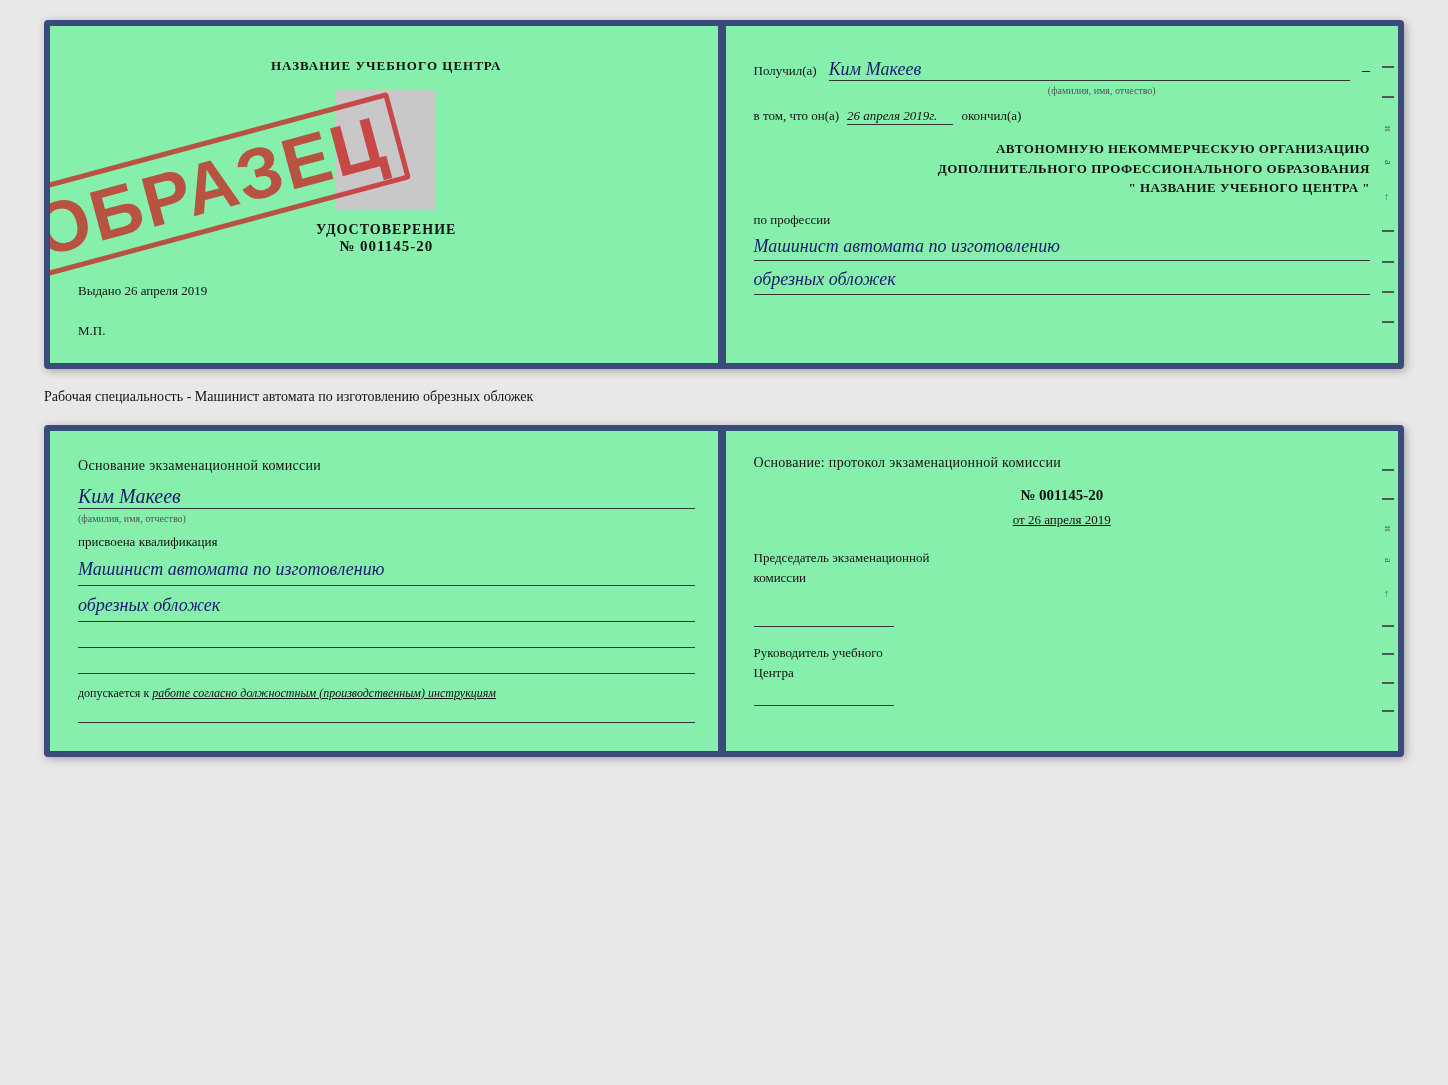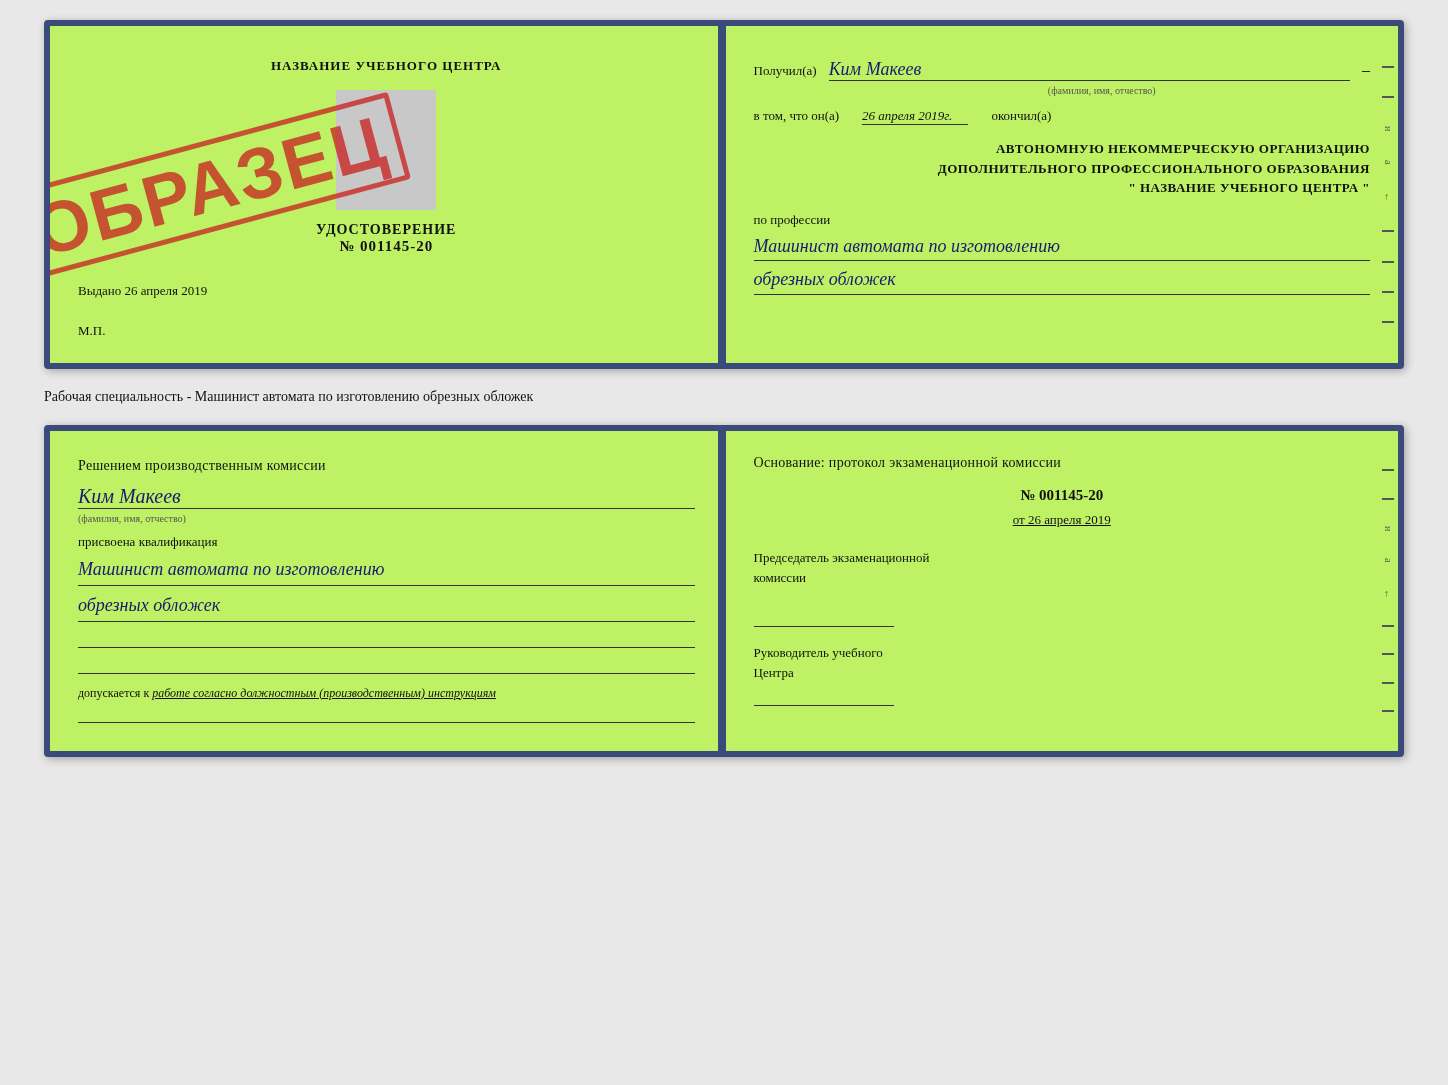--- a/index.html
+++ b/index.html
@@ -11,21 +11,21 @@
       display: flex;
       flex-direction: column;
       align-items: center;
       padding: 20px;
       gap: 16px;
     }
 
     .document-pair {
       display: flex;
       width: 1360px;
-      background: #bef264;
+      background: #86efac;
       border: 6px solid #3a4a7a;
       border-radius: 4px;
       position: relative;
       overflow: hidden;
       box-shadow: 2px 2px 8px rgba(0,0,0,0.3);
     }
 
     .doc-left, .doc-right {
       flex: 1;
       padding: 24px 28px;
@@ -155,21 +155,21 @@
       text-align: center;
       margin-left: 80px;
       margin-bottom: 12px;
     }
 
     .vtom-line {
       font-size: 13px;
       color: #111;
       display: flex;
       align-items: baseline;
-      gap: 23px;
+      gap: 8px;
       margin-bottom: 14px;
     }
 
     .vtom-date {
       font-style: italic;
       font-size: 13px;
       color: #111;
       border-bottom: 1px solid #333;
       padding-right: 16px;
     }
@@ -415,21 +415,21 @@
       <div class="edge-dash"></div>
     </div>
   </div>
 </div>
 
 <div class="separator-text">Рабочая специальность - Машинист автомата по изготовлению обрезных обложек</div>
 
 <div class="document-pair">
 
   <div class="doc-left">
-    <div class="bottom-left-label">Решением производственным комиссии</div>
+    <div class="bottom-left-label">Основание экзаменационной комиссии</div>
     <span class="bottom-name-cursive">Ким Макеев</span>
     <div class="fio-small">(фамилия, имя, отчество)</div>
 
     <div class="prisvoena-label">присвоена квалификация</div>
     <span class="kvalif-cursive">Машинист автомата по изготовлению</span>
     <span class="kvalif-cursive">обрезных обложек</span>
 
     <div class="blank-line"></div>
     <div class="blank-line"></div>
 

